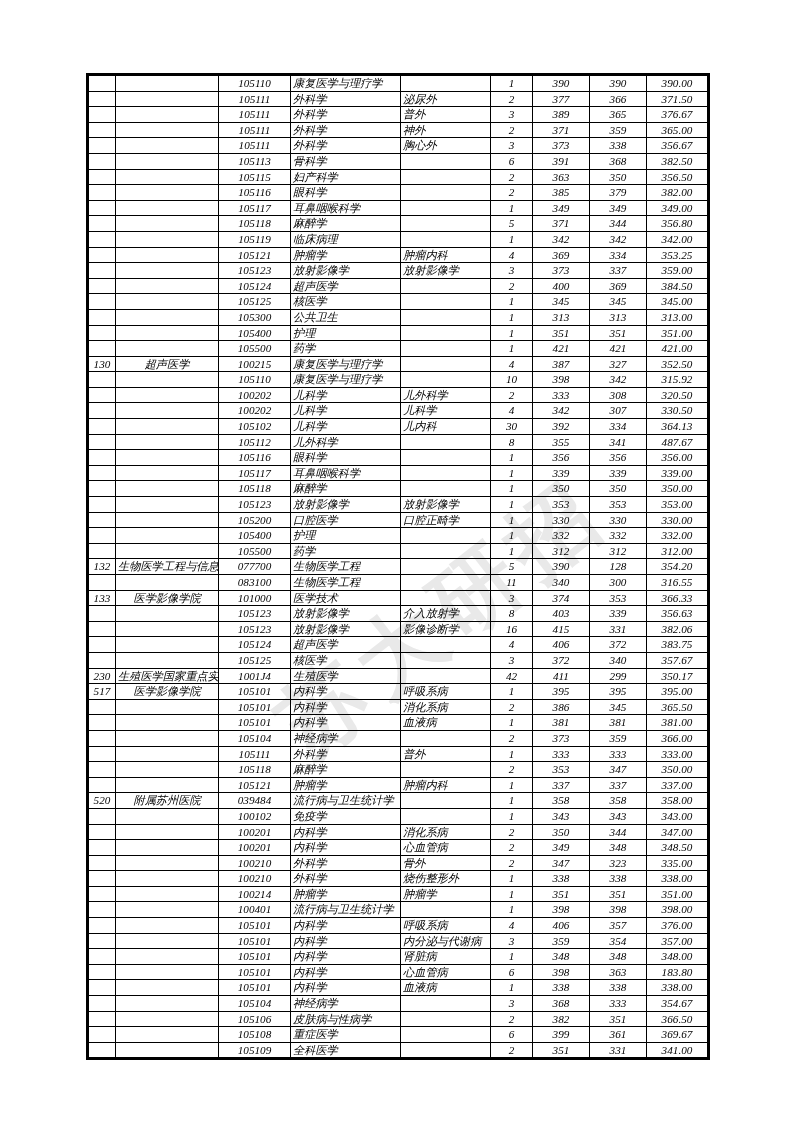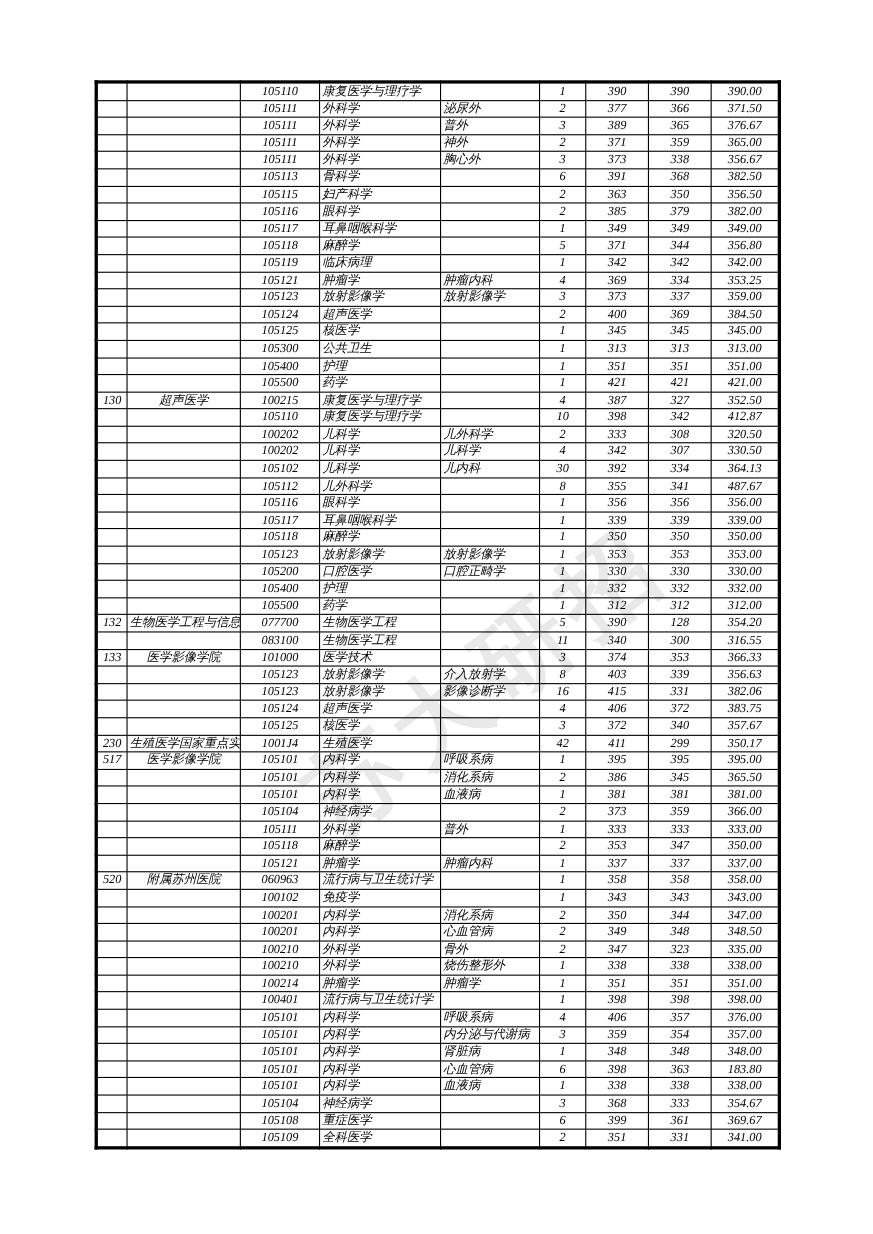--- a/index.html
+++ b/index.html
@@ -318,21 +318,21 @@
         </tr>
         <tr>
           <td class="ctr"></td>
           <td class="ctr"></td>
           <td class="ctr">105110</td>
           <td class="lft">康复医学与理疗学</td>
           <td class="lft"></td>
           <td class="num">10</td>
           <td class="num">398</td>
           <td class="num">342</td>
-          <td class="num">412.87</td>
+          <td class="num">315.92</td>
         </tr>
         <tr>
           <td class="ctr"></td>
           <td class="ctr"></td>
           <td class="ctr">100202</td>
           <td class="lft">儿科学</td>
           <td class="lft">儿外科学</td>
           <td class="num">2</td>
           <td class="num">333</td>
           <td class="num">308</td>
@@ -609,21 +609,21 @@
           <td class="lft">肿瘤学</td>
           <td class="lft">肿瘤内科</td>
           <td class="num">1</td>
           <td class="num">337</td>
           <td class="num">337</td>
           <td class="num">337.00</td>
         </tr>
         <tr>
           <td class="ctr">520</td>
           <td class="ctr">附属苏州医院</td>
-          <td class="ctr">060963</td>
+          <td class="ctr">039484</td>
           <td class="lft">流行病与卫生统计学</td>
           <td class="lft"></td>
           <td class="num">1</td>
           <td class="num">358</td>
           <td class="num">358</td>
           <td class="num">358.00</td>
         </tr>
         <tr>
           <td class="ctr"></td>
           <td class="ctr"></td>
@@ -763,20 +763,31 @@
           <td class="lft">神经病学</td>
           <td class="lft"></td>
           <td class="num">3</td>
           <td class="num">368</td>
           <td class="num">333</td>
           <td class="num">354.67</td>
         </tr>
         <tr>
           <td class="ctr"></td>
           <td class="ctr"></td>
+          <td class="ctr">105106</td>
+          <td class="lft">皮肤病与性病学</td>
+          <td class="lft"></td>
+          <td class="num">2</td>
+          <td class="num">382</td>
+          <td class="num">351</td>
+          <td class="num">366.50</td>
+        </tr>
+        <tr>
+          <td class="ctr"></td>
+          <td class="ctr"></td>
           <td class="ctr">105108</td>
           <td class="lft">重症医学</td>
           <td class="lft"></td>
           <td class="num">6</td>
           <td class="num">399</td>
           <td class="num">361</td>
           <td class="num">369.67</td>
         </tr>
         <tr>
           <td class="ctr"></td>

